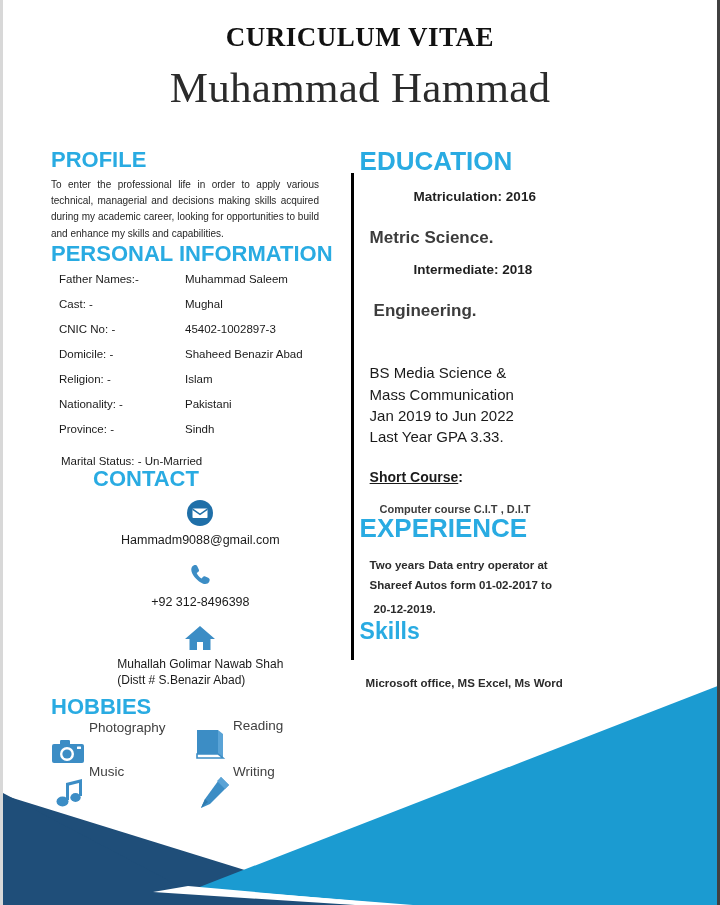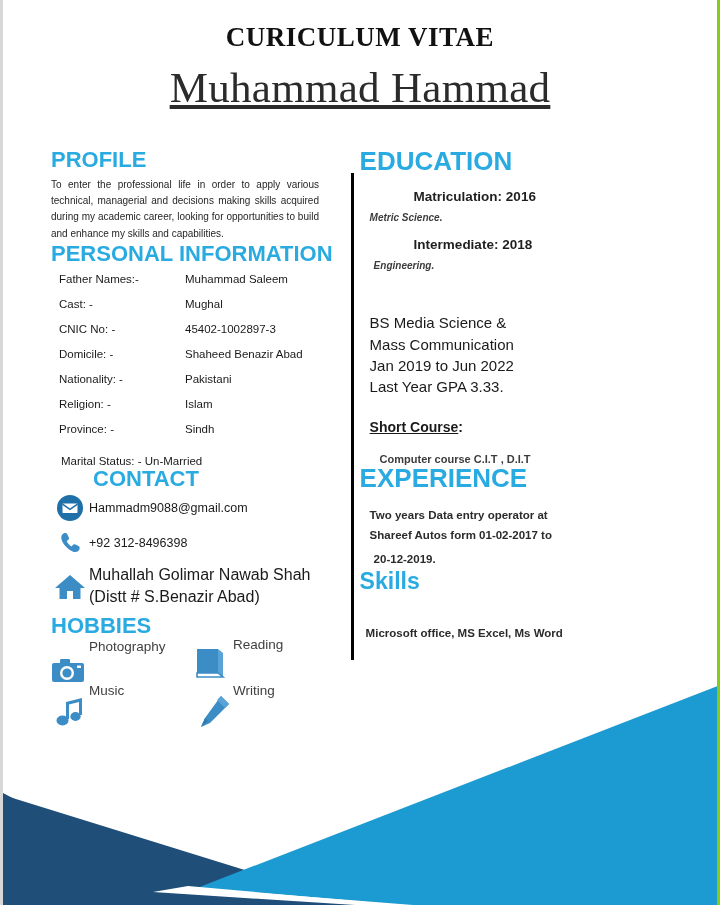--- a/index.html
+++ b/index.html
@@ -12,21 +12,21 @@
     font-family: "Liberation Sans", sans-serif;
   }
   .page {
     position: relative;
     width: 720px;
     height: 905px;
     background: #ffffff;
     overflow: hidden;
     box-sizing: border-box;
     border-left: 3px solid #d8d8d8;
-    border-right: 3px solid #84cc16;
+    border-right: 3px solid #404040;
   }
 
   
   .deco {
     position: absolute;
     left: 0;
     top: 0;
     width: 720px;
     height: 905px;
     pointer-events: none;
@@ -46,21 +46,20 @@
     color: #111111;
     margin: 0;
   }
   .cv-name {
     font-family: "Liberation Serif", serif;
     font-weight: normal;
     font-size: 43px;
     color: #2b2b2b;
     margin: 10px 0 0 0;
     letter-spacing: 0.3px;
-    text-decoration: underline;
   }
 
   
   .columns {
     position: relative;
     display: flex;
     margin-top: 36px;
   }
   .col-left {
     width: 364px;
@@ -130,35 +129,36 @@
     padding-left: 10px;
     margin-top: 20px;
   }
 
   
   .contact-list { margin-top: 4px; }
   .contact-row {
     display: flex;
     align-items: center;
     margin-bottom: 7px;
+    flex-direction: column;
   }
   .contact-icon {
     width: 38px;
     flex: 0 0 38px;
     display: flex;
     align-items: center;
     justify-content: center;
   }
   .contact-text {
     font-size: 12.5px;
     color: #1a1a1a;
     line-height: 1.35;
   }
   .contact-row.address { align-items: center; margin-top: 4px; }
-  .contact-row.address .contact-text { font-size: 16px; }
+  .contact-row.address .contact-text { font-size: 12px; }
 
   
   .hobbies-grid {
     position: relative;
     margin-top: 2px;
     width: 290px;
   }
   .hobby-label {
     position: absolute;
     font-size: 13.5px;
@@ -170,25 +170,24 @@
   
   .edu-block { padding-left: 10px; }
   .edu-head {
     font-size: 13.5px;
     font-weight: bold;
     color: #1f1f1f;
     margin-top: 14px;
     margin-left: 44px;
   }
   .edu-sub {
-    font-size: 10px;
+    font-size: 17px;
     font-weight: bold;
     color: #3c3c3c;
-    margin-top: 8px;
-    font-style: italic;
+    margin-top: 24px;
   }
   .edu-sub.indent { padding-left: 4px; }
   .degree {
     font-size: 15px;
     color: #1a1a1a;
     line-height: 1.42;
     margin-top: 41px;
   }
   .short-course-title {
     font-size: 14px;
@@ -260,26 +259,26 @@
         </li>
         <li class="pi-row">
           <span class="pi-label">CNIC No: -</span>
           <span class="pi-value">45402-1002897-3</span>
         </li>
         <li class="pi-row">
           <span class="pi-label">Domicile: -</span>
           <span class="pi-value">Shaheed Benazir Abad</span>
         </li>
         <li class="pi-row">
+          <span class="pi-label">Religion: -</span>
+          <span class="pi-value">Islam</span>
+        </li>
+        <li class="pi-row">
           <span class="pi-label">Nationality: -</span>
           <span class="pi-value">Pakistani</span>
-        </li>
-        <li class="pi-row">
-          <span class="pi-label">Religion: -</span>
-          <span class="pi-value">Islam</span>
         </li>
         <li class="pi-row">
           <span class="pi-label">Province: -</span>
           <span class="pi-value">Sindh</span>
         </li>
       </ul>
       <div class="pi-single">Marital Status: - Un-Married</div>
 
       <h2 class="sec h-contact">CONTACT</h2>
       <div class="contact-list">

